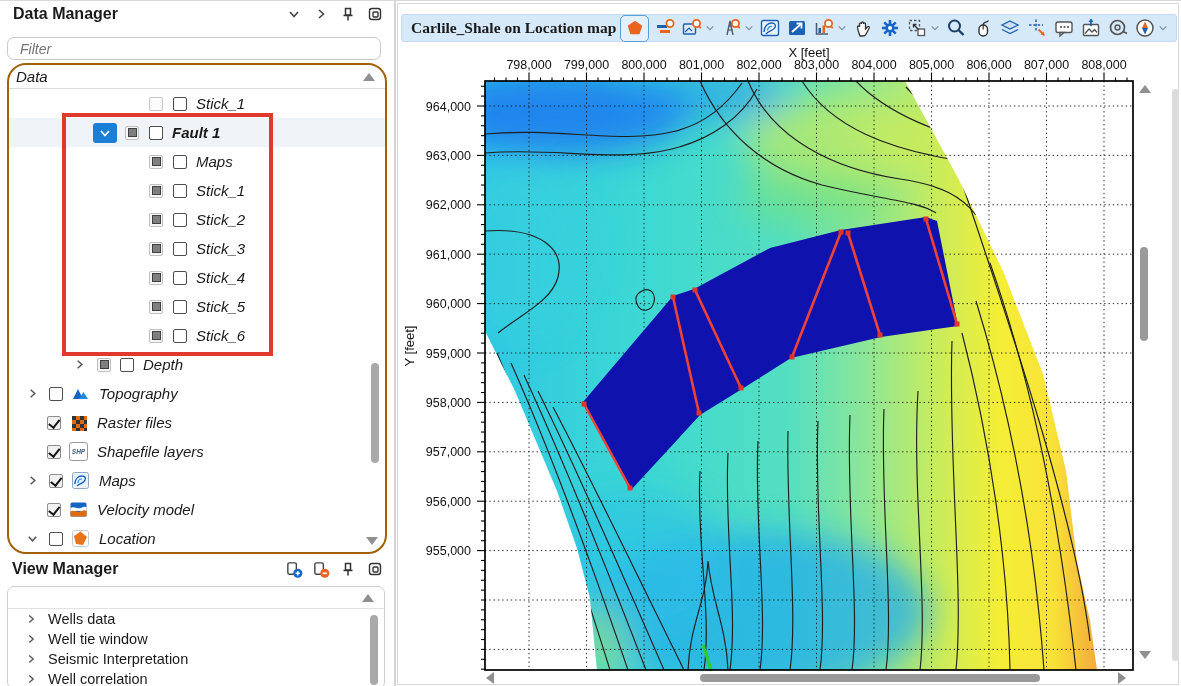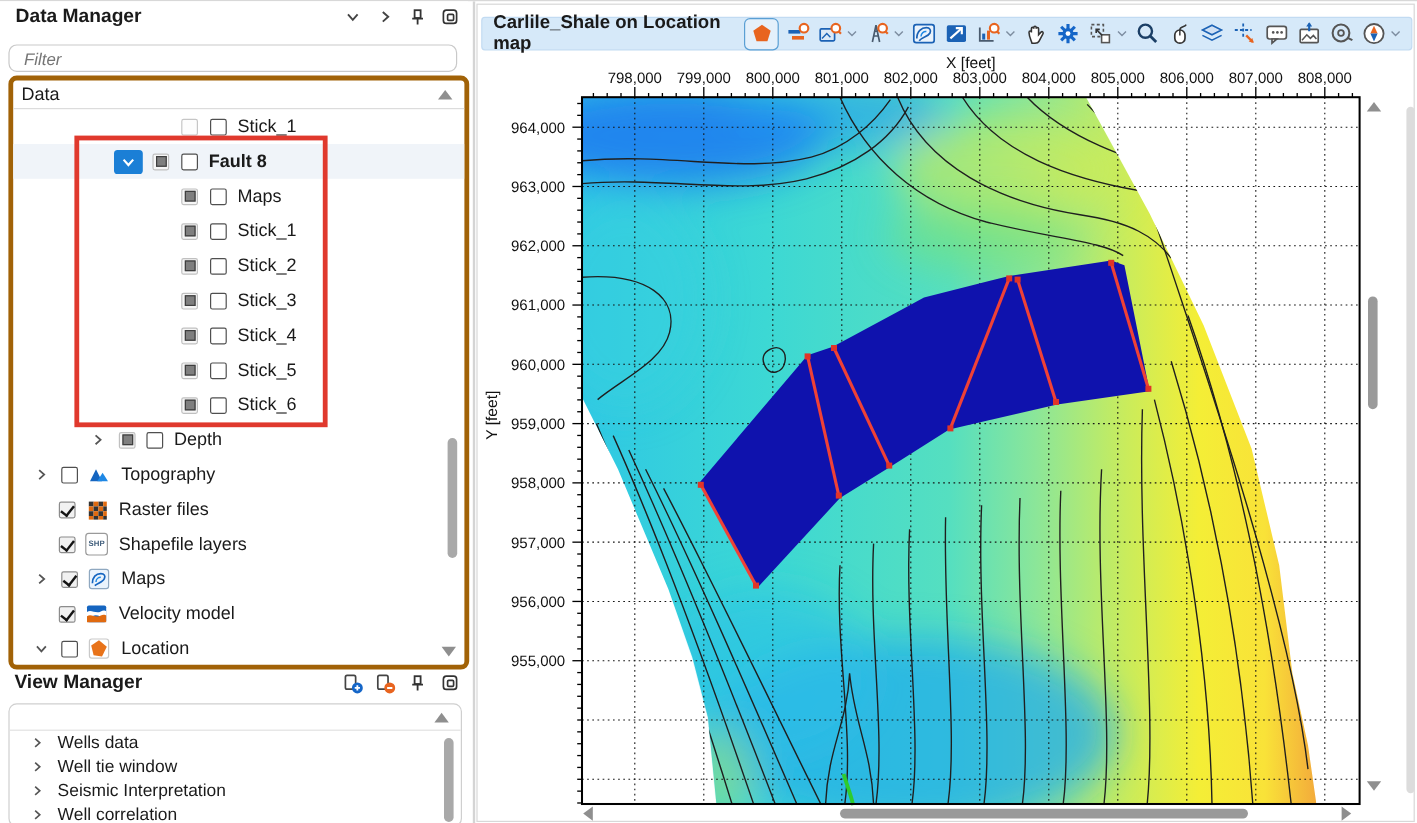--- a/index.html
+++ b/index.html
@@ -10,22 +10,22 @@
   
   #left-panel{left:0;top:0;width:390px;height:686px;background:#fff;}
   .panel-header{display:flex;align-items:center;height:26px;padding:0 6px 0 13px;}
   .panel-title{font-weight:bold;font-size:16px;flex:0 0 auto;}
   .hdr-icons{margin-left:auto;display:flex;gap:9px;align-items:center;}
   .hicon{width:18px;height:18px;display:inline-flex;align-items:center;justify-content:center;cursor:pointer;}
   .filter-box{left:7px;top:36px;width:374px;height:23px;border:1px solid #c9c9c9;border-radius:7px;
               background:#fff;display:flex;align-items:center;padding:0 10px;box-sizing:border-box;}
   .filter-box input{border:none;outline:none;width:100%;font-style:italic;font-size:14px;color:#9a9a9a;
               font-family:"Liberation Sans",sans-serif;background:transparent;}
-  .tree-card{left:7px;top:62px;width:376px;height:487px;border:4px solid #a16207;border-radius:7px;
-             background:#fff;overflow:hidden;}
+  .tree-card{left:7px;top:62px;width:376px;height:487px;border:2px solid #a16207;border-radius:19px;
+             background:#fff;overflow:hidden;font-style:italic;}
   .tree-head{height:23px;border-bottom:1px solid #dcdcdc;display:flex;align-items:center;
              padding:0 10px 0 7px;font-size:15px;}
   .tri-up,.tri-down{width:0;height:0;border-left:6px solid transparent;border-right:6px solid transparent;}
   .tri-up{border-bottom:8px solid #8f8f8f;}
   .tri-down{border-top:8px solid #8f8f8f;}
   .tri-left{width:0;height:0;border-top:6px solid transparent;border-bottom:6px solid transparent;border-right:8px solid #8f8f8f;}
   .tri-right{width:0;height:0;border-top:6px solid transparent;border-bottom:6px solid transparent;border-left:8px solid #8f8f8f;}
   .trow{height:29px;display:flex;align-items:center;font-size:15px;}
   .trow.sel{background:#f0f4f9;}
   .tlabel{margin-left:9px;white-space:nowrap;}
@@ -49,21 +49,21 @@
              background:#fff;overflow:hidden;}
   .view-filter{height:21px;border-bottom:1px solid #e2e2e2;display:flex;align-items:center;padding:0 10px;}
   .vrow{height:20px;display:flex;align-items:center;font-size:14.5px;text-align:center;}
   
   #splitter{left:394px;top:0;width:2px;height:686px;background:#d4d4d4;cursor:col-resize;}
   
   #map-panel{left:397px;top:2px;width:782px;height:682px;background:#fff;border:1px solid #d8d8d8;
              box-sizing:border-box;}
   #map-titlebar{left:401px;top:13px;width:776px;height:28px;background:#d6e9f9;border:1px solid #c2dbf2;
              border-radius:3px;display:flex;align-items:center;box-sizing:border-box;padding:0 8px 0 9px;}
-  #map-title{font-weight:bold;font-size:15.5px;}
+  #map-title{font-weight:bold;font-size:15.5px;font-family:Liberation Serif, serif;}
   #map-toolbar{margin-left:auto;display:flex;align-items:center;gap:4px;}
   .ticon{width:23px;height:23px;display:inline-flex;align-items:center;justify-content:center;cursor:pointer;flex:0 0 auto;}
   .tbtn{width:27px;height:25px;border:1.6px solid #5a9fd4;border-radius:5px;background:#e4f0fb;
         display:inline-flex;align-items:center;justify-content:center;cursor:pointer;}
   .tchev{width:10px;height:23px;display:inline-flex;align-items:center;cursor:pointer;margin-left:-2px;}
   
   .sb-thumb-v{left:1140px;top:246px;width:8px;height:94px;background:#9a9a9a;border-radius:4px;}
   .sb-thumb-h{left:700px;top:673px;width:340px;height:8px;background:#9a9a9a;border-radius:4px;}
   .win-scroll{left:1172px;top:88px;width:7px;height:572px;background:#dcdcdc;border-radius:4px;}
   svg text{font-family:"Liberation Sans",sans-serif;}
@@ -119,21 +119,21 @@
     </div>
 
     <div class="trow sel">
       <span class="exp blue" style="margin-left:84px;">
           <svg width="14" height="14" viewBox="0 0 14 14">
             <polyline points="3,5 7,9.5 11,5" fill="none" stroke="#fff" stroke-width="1.8"></polyline>
           </svg>
         </span>
       <span class="cb gray gap8"></span>
       <span class="cb gap10"></span>
-      <span class="tlabel b">Fault 8</span>
+      <span class="tlabel b">Fault 1</span>
     </div>
 
     <div class="trow">
       <span class="cb gray" style="margin-left:140px;"></span>
       <span class="cb gap10"></span>
       <span class="tlabel">Maps</span>
     </div>
     <div class="trow">
       <span class="cb gray" style="margin-left:140px;"></span>
       <span class="cb gap10"></span>

